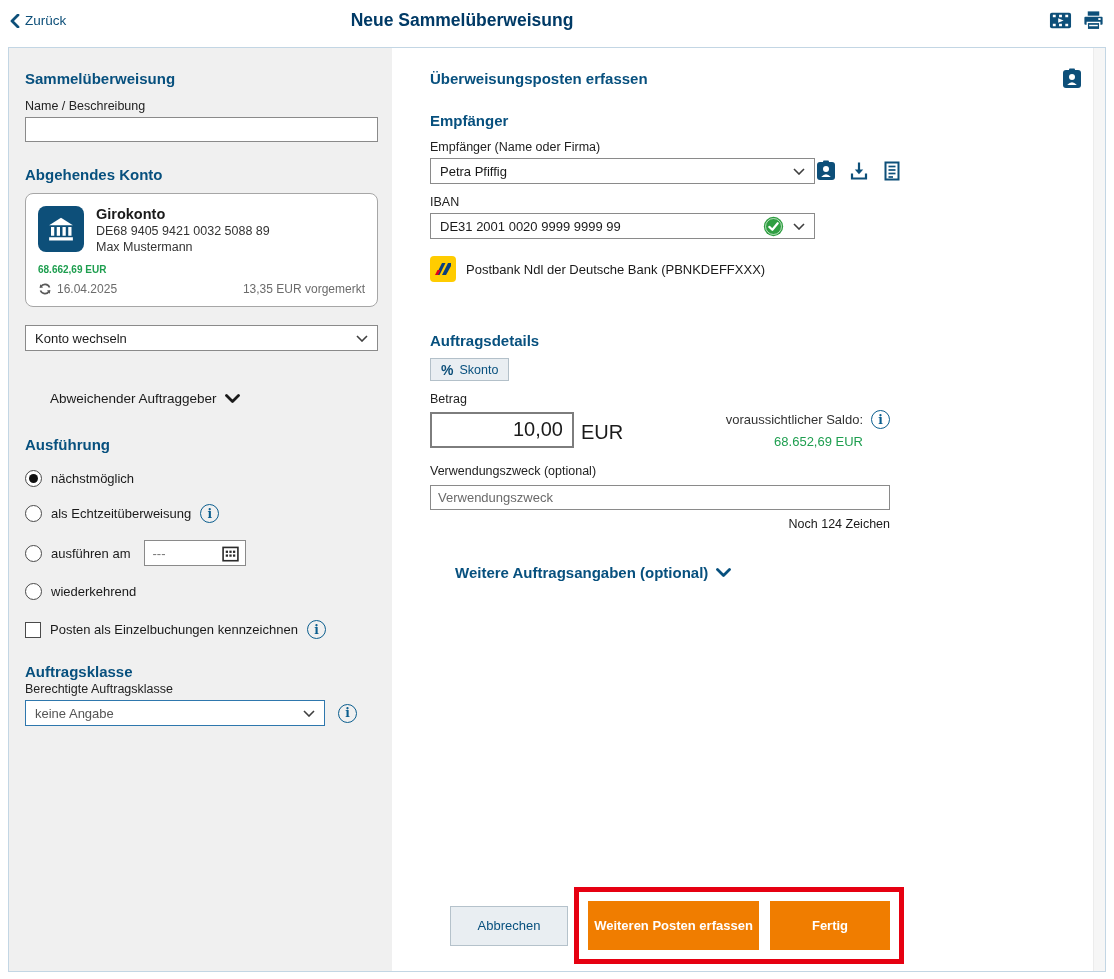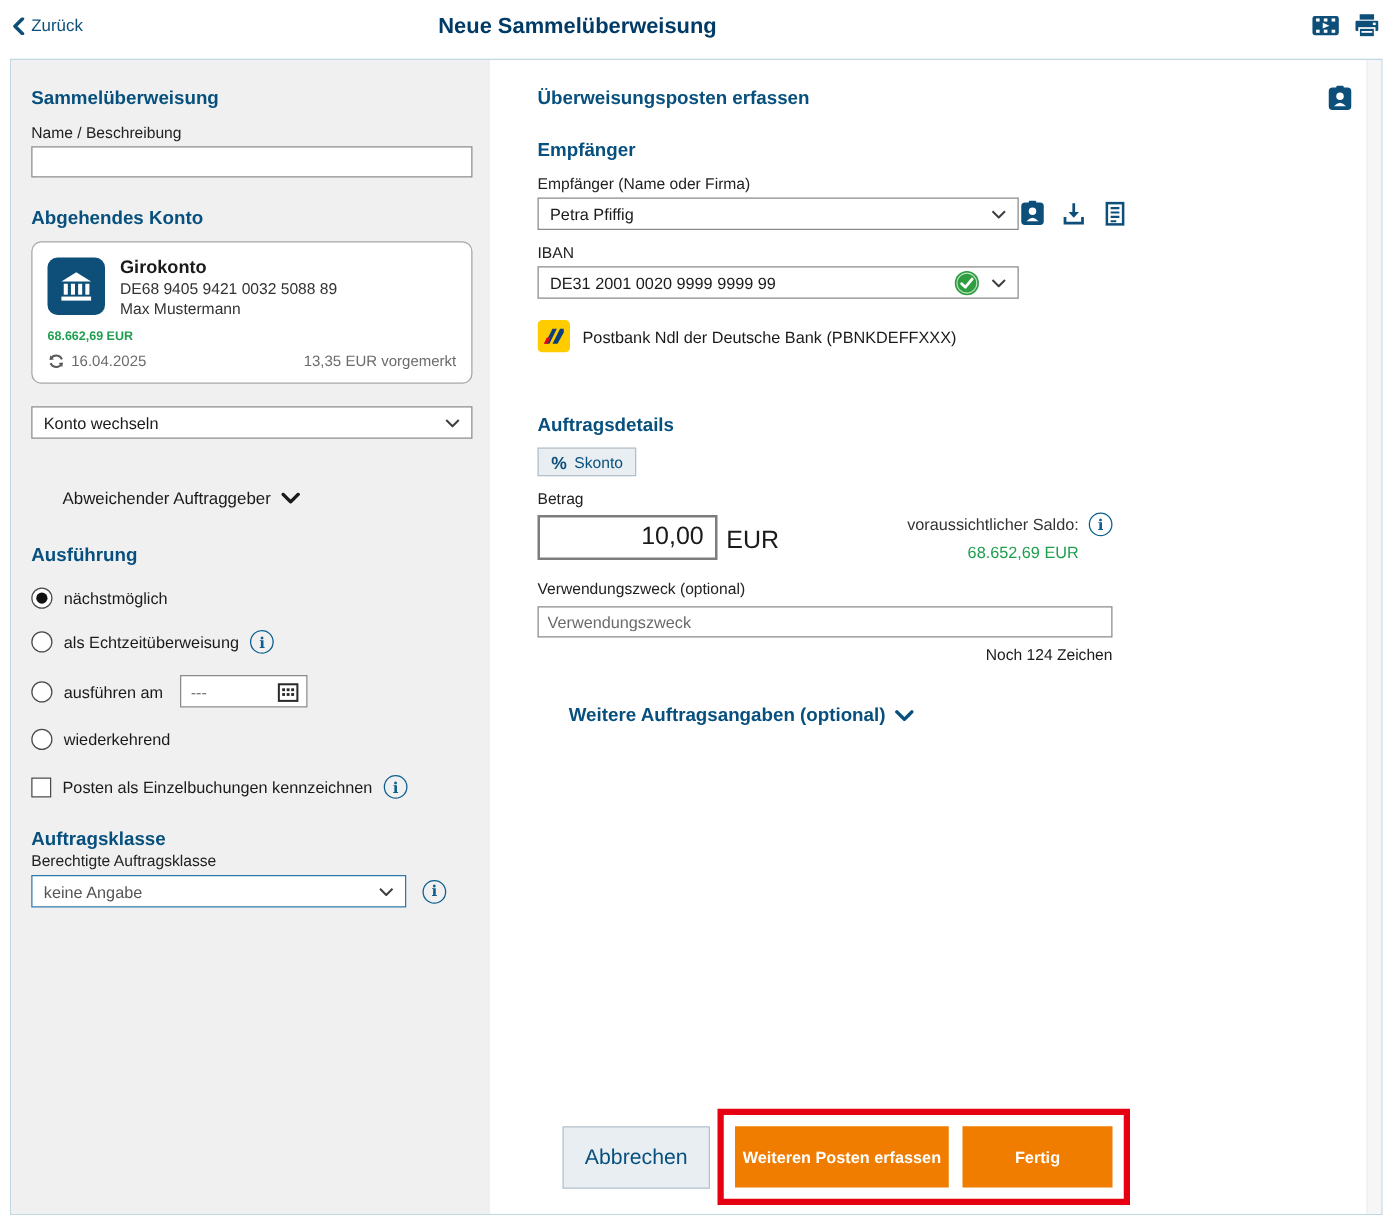--- a/index.html
+++ b/index.html
@@ -85,22 +85,22 @@
   .eur { font-size:20px; color:#1a1a1a; margin:6px 0 0 7px; }
   .saldo-block { margin-left:auto; text-align:right; }
   .saldo-l1 { display:flex; align-items:center; gap:8px; justify-content:flex-end;
               font-size:13px; color:#333; }
   .saldo-val { font-size:13px; color:#1e9e4f; margin-top:5px; padding-right:27px; }
   .purpose-input { width:460px; margin-top:3px; }
   .purpose-input::placeholder { color:#6a6a6a; opacity:1; }
   .chars-left { width:460px; text-align:right; font-size:12.5px; color:#1a1a1a; margin-top:7px; }
   .more-exp { margin-top:33px; font-size:15px; font-weight:bold; color:#07507e; }
   .footer { position:absolute; left:58px; bottom:7px; display:flex; align-items:center; gap:6px; }
-  .btn-cancel { width:118px; height:50px; background:#e9eef2; border:1px solid #b5c2cb; color:#07507e;
-                font-size:17px; display:flex; align-items:center; justify-content:center; cursor:pointer; }
+  .btn-cancel { width:118px; height:40px; background:#e9eef2; border:1px solid #b5c2cb; color:#07507e;
+                font-size:13px; display:flex; align-items:center; justify-content:center; cursor:pointer; }
   .red-hl { border:5px solid #e60011; padding:9px; display:flex; gap:11px; }
   .btn-orange { height:49px; background:#f07d00; color:#fff; font-size:13px; font-weight:bold;
                 display:flex; align-items:center; justify-content:center; cursor:pointer; border:none; }
   .btn-add { width:171px; }
   .btn-done { width:120px; }
 </style>
 </head>
 <body>
 
 <div class="topbar">

